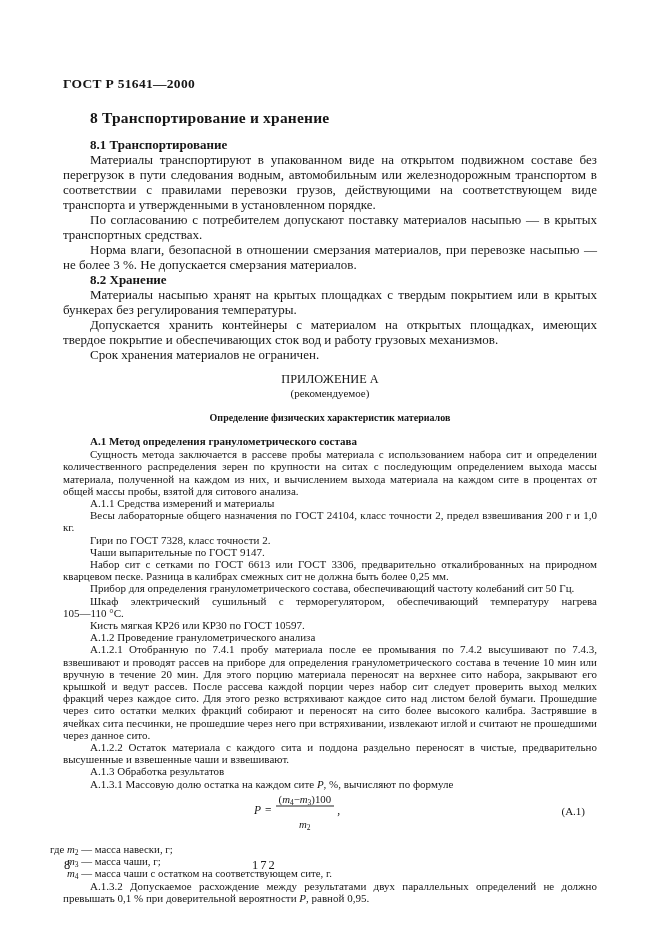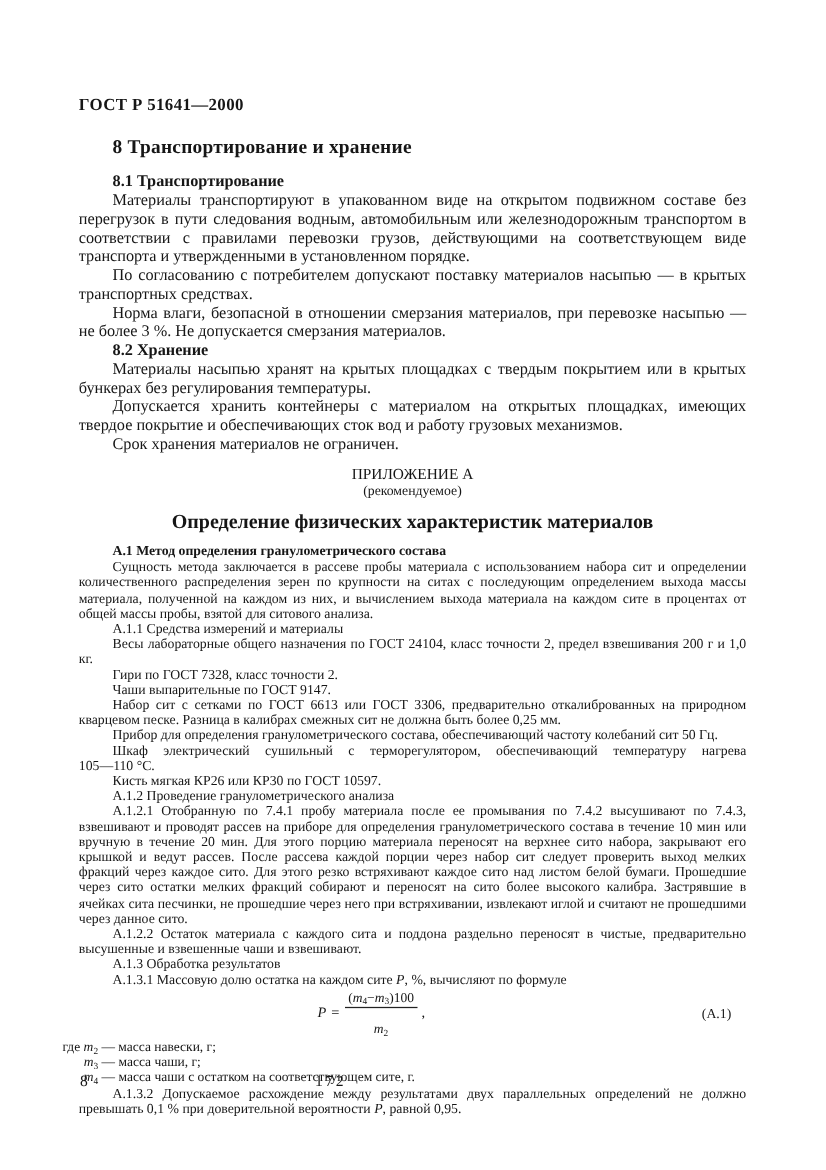--- a/index.html
+++ b/index.html
@@ -7,39 +7,39 @@
     position:relative;width:661px;height:936px;background:#ffffff;
     color:#161616;font-family:"Liberation Serif",serif;overflow:hidden;
   }
   .content{padding:76px 64px 0 63px;}
   .doc-header{font-weight:bold;font-size:13.5px;line-height:15px;letter-spacing:0.3px;}
   .h1{font-size:15.5px;font-weight:bold;margin:17px 0 9px 27px;line-height:20px;letter-spacing:0.2px;}
   .s8{font-size:13px;line-height:15px;margin:0;text-align:justify;text-indent:27px;}
   .s8.head{font-weight:bold;text-align:left;}
   .app-label{font-size:12.3px;text-align:center;margin-top:11px;line-height:13.5px;}
   .app-note{font-size:11px;text-align:center;line-height:13.5px;}
-  .app-title{font-size:16px;font-weight:bold;text-align:center;margin-top:11px;line-height:13px;}
+  .app-title{font-size:10px;font-weight:bold;text-align:center;margin-top:11px;line-height:13px;}
   .ap{font-size:11px;line-height:12.2px;margin:0;text-align:justify;text-indent:27px;}
   .ap.head-bold{font-weight:bold;text-align:left;margin-top:11px;margin-bottom:1px;}
   .shkaf{text-indent:0;}
   .shkaf .jline{display:block;text-align:justify;text-align-last:justify;text-indent:27px;}
   i{font-style:italic;}
   sub{font-size:7.5px;font-style:normal;vertical-align:-2px;line-height:0;}
   .formula-row{position:relative;margin:6px 0 4px;height:30px;}
   .formula{
     position:absolute;left:0;right:0;top:50%;transform:translateY(-50%);
     text-align:center;font-size:11.5px;padding-right:66px;white-space:nowrap;
   }
   .feq{margin:0 4px;}
   .frac{display:inline-block;vertical-align:middle;text-align:center;}
   .num{display:block;font-size:10.8px;line-height:12px;padding:0 3px 1px;border-bottom:1px solid #222;}
   .den{display:block;font-size:10.8px;line-height:12px;padding-top:11px;}
   .fcomma{margin-left:3px;}
   .fnum{position:absolute;right:12px;top:50%;transform:translateY(-50%);font-size:11px;}
-  .where{font-size:10.8px;line-height:12px;margin-top:6px;}
+  .where{font-size:10.8px;line-height:12px;margin-top:17px;}
   .wl0{margin-left:-13px;}
   .wl{margin-left:4px;}
   .a132{margin-top:1px;}
   .footer{position:absolute;top:858px;left:0;width:100%;font-size:12.5px;line-height:14px;}
   .pg-left{position:absolute;left:64px;}
   .pg-center{position:absolute;left:252px;letter-spacing:2px;}
 </style>
 </head>
 <body>
 

